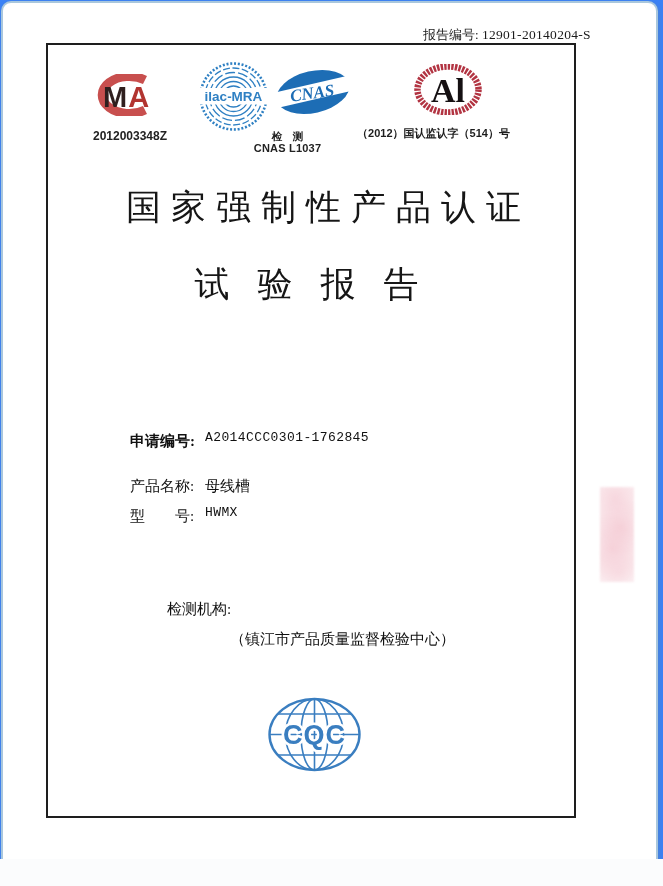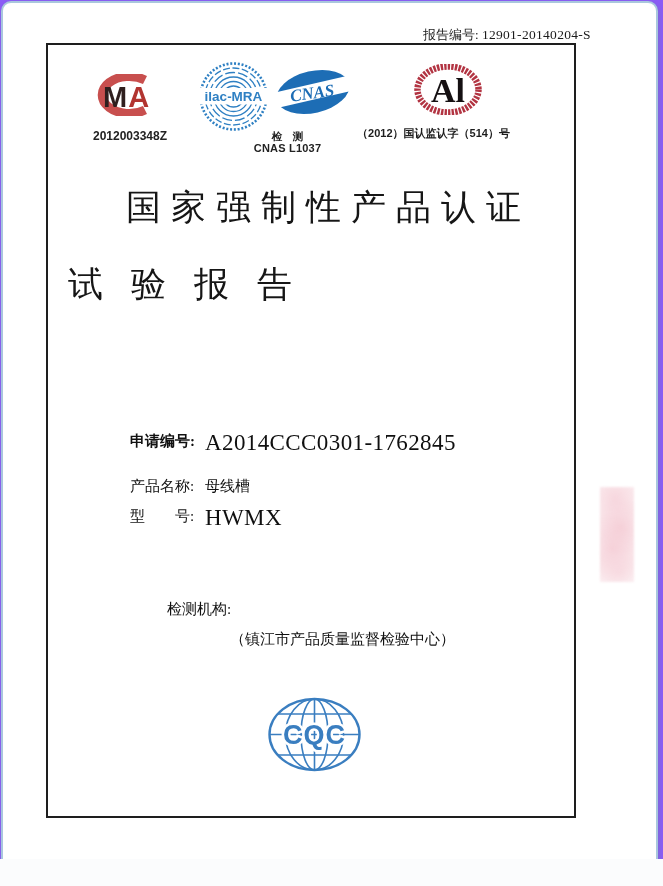--- a/index.html
+++ b/index.html
@@ -1,20 +1,20 @@
 <!DOCTYPE html>
 <html><head>
 <meta charset="utf-8">
 <style>
   * { box-sizing: border-box; }
   html,body { margin:0; padding:0; background:#fbfcfd; }
   .page {
     position: relative;
     width: 663px; height: 859px;
-    background: #8b5cf6;
+    background: #3b82f6;
     font-family: "Liberation Serif", "DejaVu Serif", serif;
     color: #1b1b1b;
     overflow: hidden;
   }
   .sheet-border {
     position:absolute; left:1px; top:1px; width:657px; height:880px;
     border: 2px solid #a9c7dd; border-radius: 10px;
     box-shadow: 1px 2px 4px rgba(100,130,160,.45), inset 0 0 0 1px rgba(255,255,255,.6);
     background: #fff;
   }
@@ -40,31 +40,31 @@
                 font-family:Liberation Sans, sans-serif; font-weight:bold; color:#222; }
   .cnas-caption .l1 { font-size:10.5px; line-height:11px; display:block; }
   .cnas-caption .l2 { font-size:11px;   line-height:12px; display:block; letter-spacing:.2px; }
   .cal-logo   { left:366px; top:19px;  width:68px; height:51px; }
   .cal-caption{ left:288px; top:81px;  width:195px; text-align:center;
                 font-family:"Liberation Sans",sans-serif; font-weight:bold; font-size:11px; color:#1d1d1d; white-space:nowrap; }
 
   
   .title-main { left:13px; top:139px; width:525px; text-align:center;
                 font-size:35px; font-weight:500; letter-spacing:10px; padding-left:10px; color:#161616; }
-  .title-sub  { left:0; top:216px; width:525px; 
+  .title-sub  { left:0; top:216px; width:525px; text-align:center;
                 font-size:35px; font-weight:500; letter-spacing:28px; padding-left:20px; color:#161616; }
 
   
   .apply-type { left:129px; top:312px; font-size:13.5px; white-space:nowrap; color:#111; }
   .apply-type .opt { margin-right:8px; }
   .apply-type .mark { font-size:11px; margin-right:2px; position:relative; top:-1px; }
 
   
   .f-label { font-size:15px; color:#111; white-space:nowrap; }
-  .f-value-latin { font-family:Liberation Serif, serif; font-size:23px; letter-spacing:.4px; color:#101010; white-space:nowrap; }
+  .f-value-latin { font-family:Liberation Mono, monospace; font-size:13px; letter-spacing:.4px; color:#101010; white-space:nowrap; }
   .f-value-cjk   { font-size:15px; color:#101010; white-space:nowrap; }
   .lbl-appno  { left:82px;  top:387px;font-weight:bold; }
   .val-appno  { left:157px; top:385px; }
   .lbl-prod   { left:82px;  top:432px; }
   .val-prod   { left:157px; top:432px; }
   .lbl-model  { left:82px;  top:462px; }
   .val-model  { left:157px; top:460px; }
   .lbl-agency { left:75px;  top:555px;margin-left:44px; }
   .val-agency { left:157px; top:555px; }
   .val-agency2{ left:182px; top:585px; }

